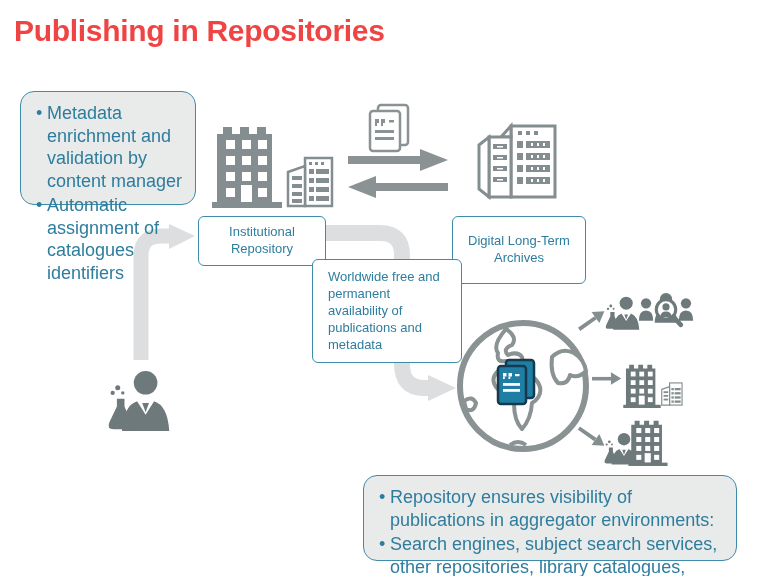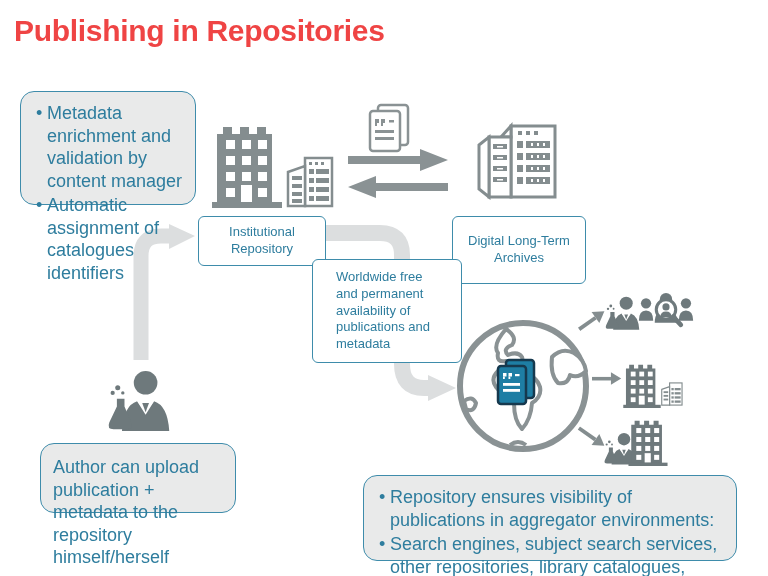--- a/index.html
+++ b/index.html
@@ -8,21 +8,21 @@
   .abs{position:absolute;}
   .page-title{left:14px;top:14px;font-size:30px;font-weight:bold;color:#ef4444;letter-spacing:-0.3px;}
   .note-box{background:#e9eaea;border:1.5px solid #3e8cab;border-radius:14px;color:#2e7d9e;
             font-size:18px;line-height:1.25;padding:10px 12px;box-sizing:border-box;z-index:3;}
   .note-box ul{margin:0;padding:0 0 0 14px;list-style:none;}
   .note-box li{position:relative;margin:0 0 2px 0;}
   .note-box li::before{content:"•";position:absolute;left:-11px;top:0;}
   .label-box{background:#ffffff;border:1.5px solid #3e8cab;border-radius:6px;color:#2e7d9e;
              font-size:13px;line-height:1.3;display:flex;align-items:center;justify-content:center;
              text-align:center;box-sizing:border-box;z-index:3;}
-  .label-box.left{justify-content:flex-start;text-align:left;align-items:center;padding:9px 23px;}
+  .label-box.left{justify-content:flex-start;text-align:left;align-items:flex-start;padding:9px 15px;}
   .txt-narrow{display:inline-block;max-width:106px;}
   .icon{z-index:2;}
   .flow{z-index:1;}
   svg{display:block;}
 </style>
 </head>
 <body>
 
 <div class="canvas">
 
@@ -188,23 +188,20 @@
         <path d="M20,34 L29,34 L29,43 L37,62 Q40,70 32,70 L16,70 Q8,70 11,62 L20,43 Z"></path>
         <circle cx="15" cy="27" r="2.5"></circle>
           <circle cx="21" cy="21" r="3"></circle>
           <circle cx="27" cy="27" r="2"></circle>
       </g>
       <path d="M44,37 L54,53 L64,37 Z" fill="#ffffff"></path>
       <path d="M50,39 L54,50 L58,39 Z" fill="#6e797c"></path>
     </svg>
   </div>
 
-  <div class="abs note-box" style="left:40px;top:443px;width:196px;height:70px;padding-top:12px;">
-    <span>Author can upload publication + metadata to the repository himself/herself</span>
-  </div>
 
   <div class="abs icon" style="left:454px;top:317px;">
     <svg width="138" height="138" viewBox="0 0 138 138">
       <circle cx="69" cy="69" r="63" fill="none" stroke="#8a9294" stroke-width="6"></circle>
       <g fill="#ffffff" stroke="#8a9294" stroke-width="4" stroke-linejoin="round">
         <path d="M52,12 Q64,20 58,28 Q48,32 54,38 Q64,34 68,40 Q70,46 62,48 Q54,50 52,44 Q42,46 44,36 Q38,28 52,12 Z"></path>
         <path d="M44,54 Q36,62 42,70 Q47,77 56,76 L60,86 Q60,104 68,112 Q77,102 78,86 Q88,80 86,70 Q82,58 70,58 Q54,50 44,54 Z"></path>
         <path d="M98,40 Q108,30 120,36 Q130,42 132,54 Q124,62 116,58 Q114,68 104,66 Q96,58 98,40 Z"></path>
         <path d="M10,84 Q18,78 22,86 Q20,96 12,92 Z"></path>
       </g>

